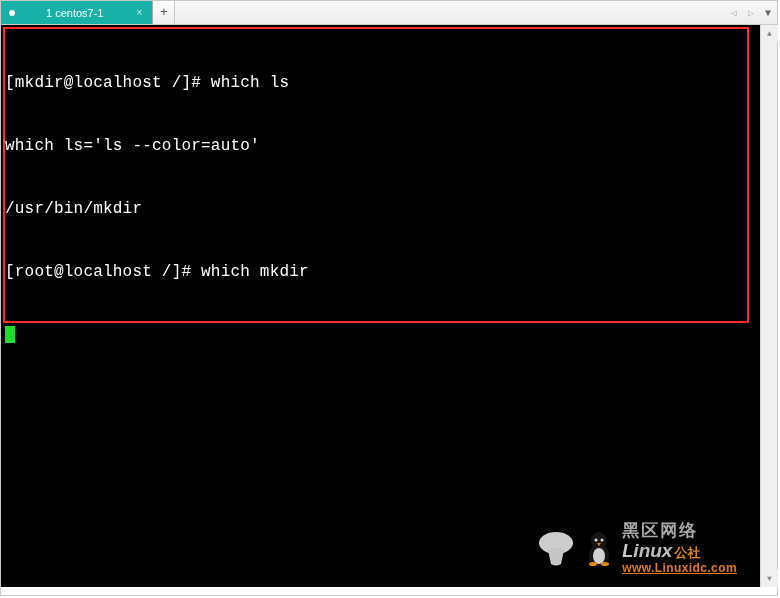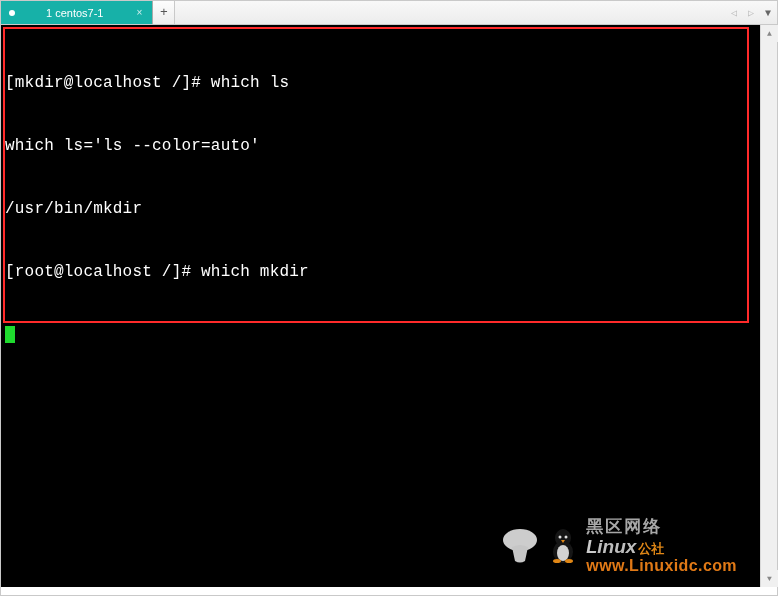--- a/index.html
+++ b/index.html
@@ -195,23 +195,24 @@
       font-weight: bold;
       font-style: italic;
       display: flex;
       align-items: baseline;
     }
     .wm-linux .l { color: #e8e8e8; }
     .wm-linux .inux { color: #d9d9d9; font-size: 19px; }
     .wm-linux .gs { color: #ff9a1a; font-size: 13px; font-style: normal; margin-left: 2px; }
     .wm-url {
       color: #ff8a1a;
-      font-size: 16px;
+      font-size: 12px;
       font-weight: bold;
       letter-spacing: 0.4px;
+      text-decoration: underline;
     }
   </style>
 </head>
 <body>
 
 <div class="outer-frame">
 
   <div class="tab-bar">
     <div class="tab active">
       <span class="tab-dot"></span>

